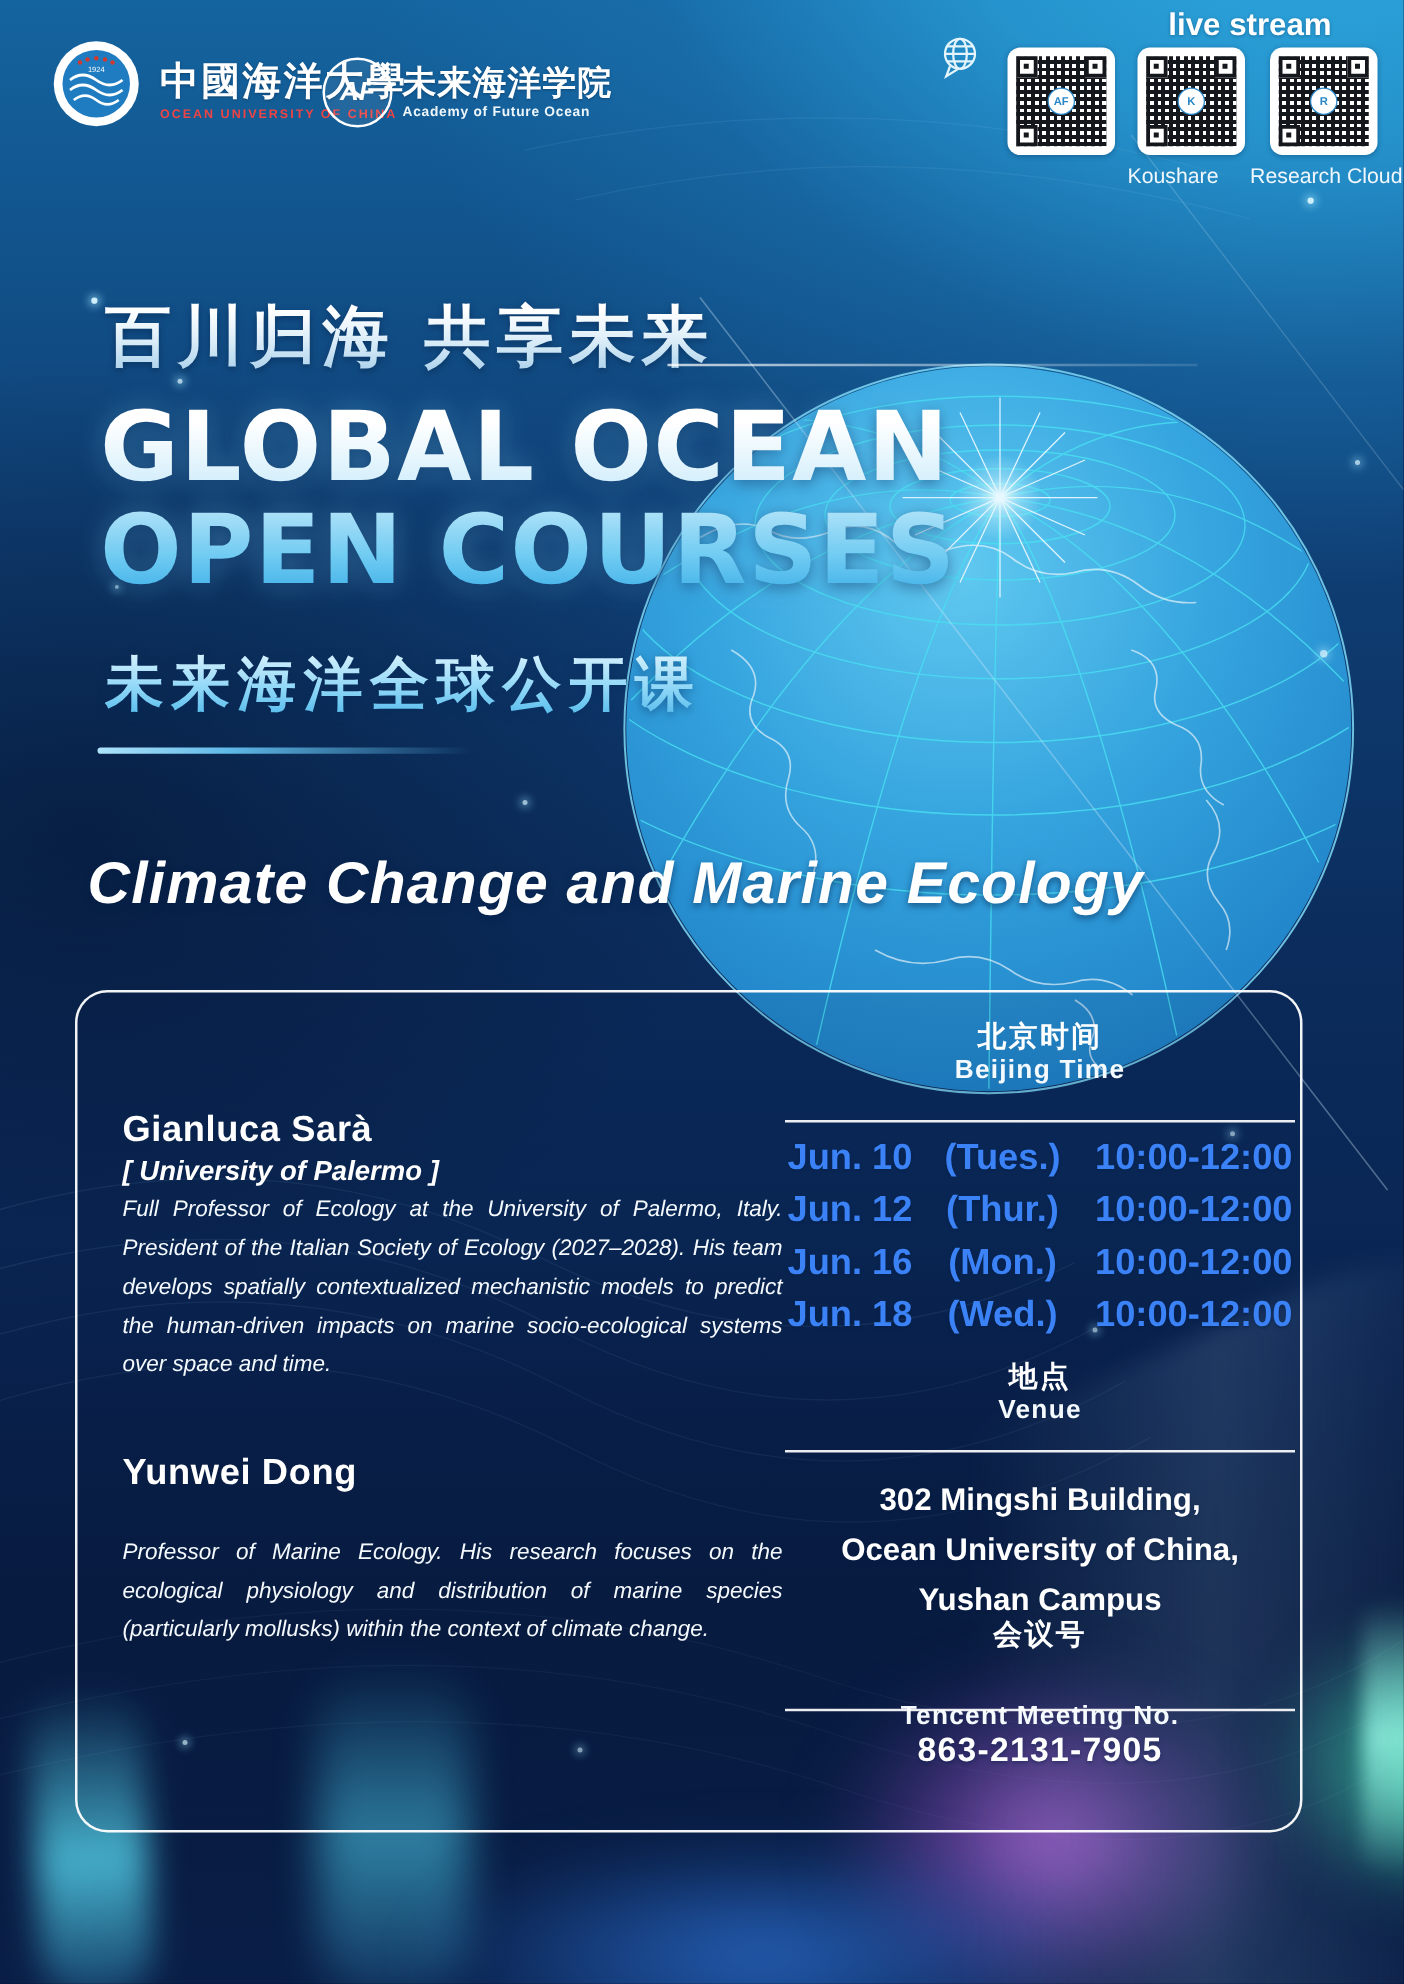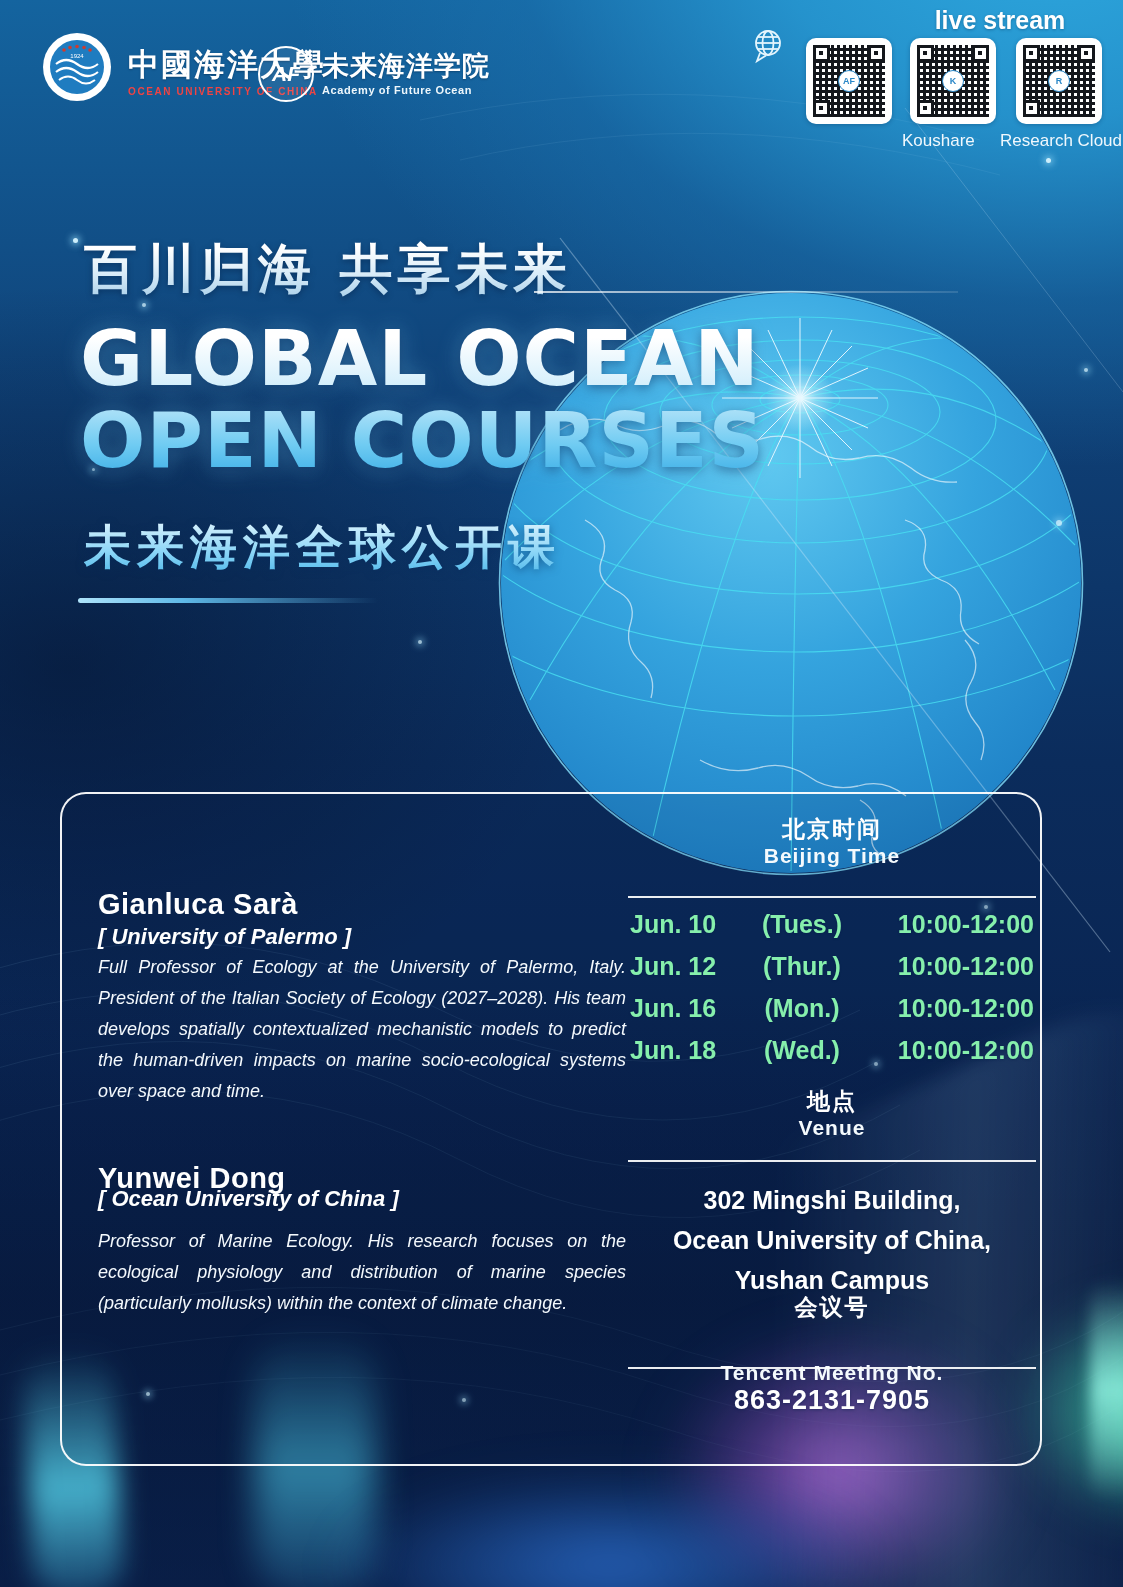--- a/index.html
+++ b/index.html
@@ -105,21 +105,21 @@
   .s1-name{top:78px;} .s1-affil{top:118px;margin-top:12px;} .s1-bio{top:158px;}
   .s2-name{top:352px;} .s2-affil{top:392px;} .s2-bio{top:432px;}
 
   .sched{position:absolute;left:566px;top:0;width:408px;text-align:center;}
   .h-cn{position:absolute;width:100%;font-size:23px;font-weight:bold;color:#fff;
     font-family:"DejaVu Sans",sans-serif;letter-spacing:2px;}
   .h-en{position:absolute;width:100%;font-size:21px;font-weight:bold;color:#f4fafd;letter-spacing:1px;}
   .rule{position:absolute;left:0;width:100%;height:2px;background:rgba(255,255,255,.92);}
   .sched-h-cn{top:20px;} .sched-h-en{top:50px;} .rule1{top:102px;}
   .sess-row{position:absolute;left:2px;width:404px;display:flex;align-items:center;
-    font-size:25px;font-weight:bold;color:#86efac;text-shadow:0 1px 2px rgba(0,30,70,.35);}
+    font-size:29px;font-weight:bold;color:#3b82f6;text-shadow:0 1px 2px rgba(0,30,70,.35);}
   .sess-date{width:108px;text-align:left;}
   .sess-day{width:128px;text-align:center;}
   .sess-time{flex:1;text-align:right;}
   .row0{top:116px;} .row1{top:158px;} .row2{top:200px;} .row3{top:242px;}
   .venue-h-cn{top:292px;} .venue-h-en{top:322px;} .rule2{top:366px;}
   .venue-lines{position:absolute;left:0;top:386px;width:100%;font-size:25px;font-weight:bold;
     line-height:1.6;color:#fff;text-shadow:0 1px 2px rgba(0,30,70,.35);}
   .meet-h-cn{top:498px;} .meet-h-en{top:527px;margin-top:40px;} .rule3{top:573px;}
   .meet-no{position:absolute;left:0;top:591px;width:100%;font-size:27px;font-weight:bold;
     letter-spacing:1px;color:#fff;text-shadow:0 1px 3px rgba(0,30,70,.4);}
@@ -308,29 +308,29 @@
   </div>
 
   <div class="abs tagline">百川归海 共享未来</div>
   <div class="abs tagline-rule"></div>
   <div class="abs main-title">
     <div>GLOBAL OCEAN</div>
     <div>OPEN COURSES</div>
   </div>
   <div class="abs subtitle-cn">未来海洋全球公开课</div>
   <div class="abs divider-bar"></div>
+  <div class="abs course-title">Climate Change and Marine Ecology</div>
 
   <div class="abs card">
 
     <div class="speaker-name s1-name">Gianluca Sarà</div>
     <div class="speaker-affil s1-affil">[ University of Palermo ]</div>
     <div class="speaker-bio s1-bio">Full Professor of Ecology at the University of Palermo, Italy. President of the Italian Society of Ecology (2027–2028). His team develops spatially contextualized mechanistic models to predict the human-driven impacts on marine socio-ecological systems over space and time.</div>
 
     <div class="speaker-name s2-name">Yunwei Dong</div>
-    <div class="speaker-affil s2-affil">[ Ocean University of China ]</div>
     <div class="speaker-bio s2-bio">Professor of Marine Ecology. His research focuses on the ecological physiology and distribution of marine species (particularly mollusks) within the context of climate change.</div>
 
     <div class="sched">
       <div class="h-cn sched-h-cn">北京时间</div>
       <div class="h-en sched-h-en">Beijing Time</div>
       <div class="rule rule1"></div>
 
       <div class="sess-row row0">
         <span class="sess-date">Jun. 10</span>
         <span class="sess-day">(Tues.)</span>

